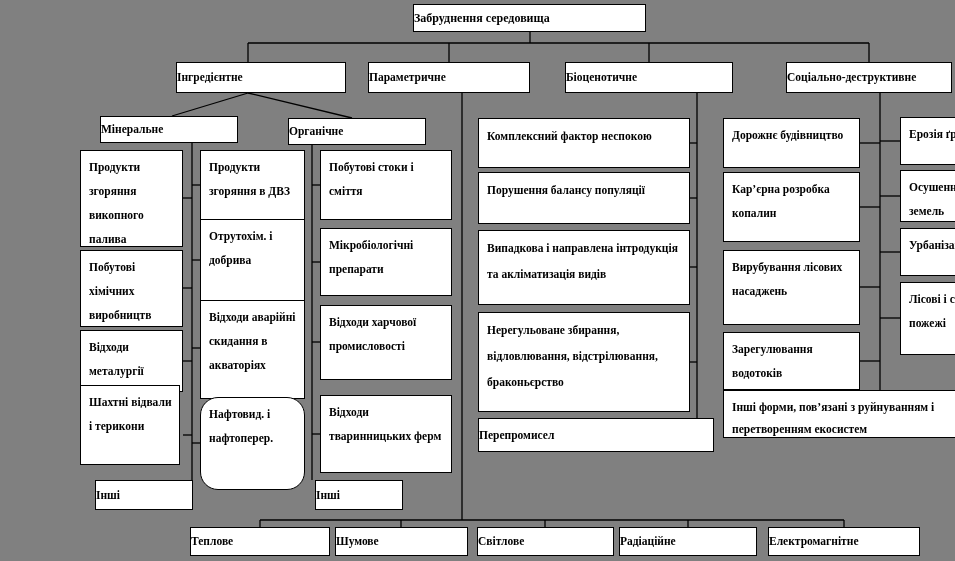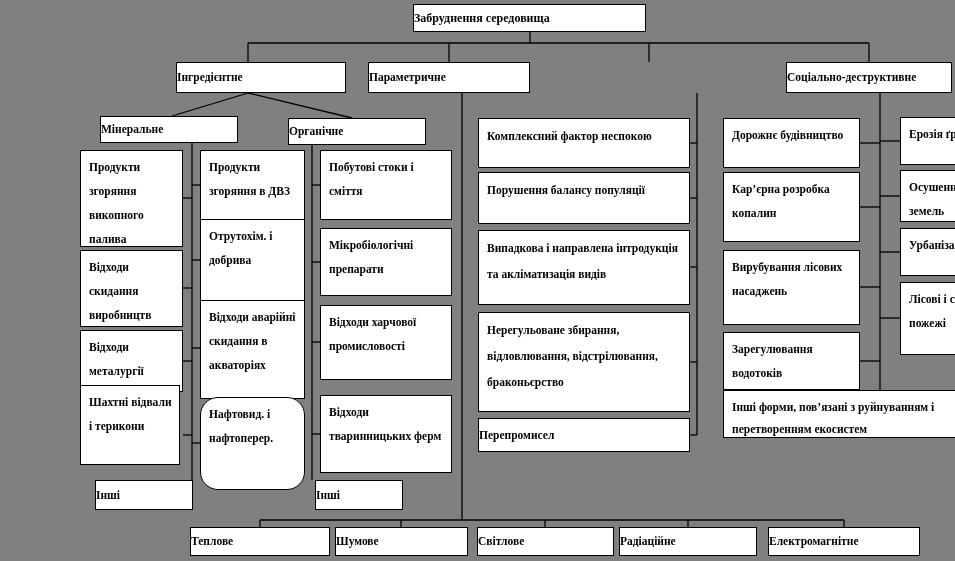--- a/index.html
+++ b/index.html
@@ -85,47 +85,48 @@
       <line x1="880" y1="196" x2="900" y2="196"></line>
       <line x1="880" y1="252" x2="900" y2="252"></line>
       <line x1="880" y1="318" x2="900" y2="318"></line>
     </g>
   </svg>
 
   <div class="box center title" style="left:413px;top:4px;width:233px;height:28px;">Забруднення середовища</div>
 
   <div class="box center" style="left:163px;top:62px;width:170px;height:31px;margin-left:13px;">Інгредієнтне</div>
   <div class="box center" style="left:368px;top:62px;width:162px;height:31px;">Параметричне</div>
+  <div class="box center" style="left:565px;top:62px;width:168px;height:31px;">Біоценотичне</div>
   <div class="box center" style="left:786px;top:62px;width:166px;height:31px;">Соціально-деструктивне</div>
 
   <div class="box center" style="left:100px;top:116px;width:138px;height:27px;">Мінеральне</div>
   <div class="box" style="left:80px;top:150px;width:103px;height:97px;">Продукти згоряння викопного палива</div>
 
   <div class="box center" style="left:288px;top:118px;width:138px;height:27px;">Органічне</div>
-  <div class="box" style="left:80px;top:250px;width:103px;height:77px;">Відходи скидання виробництв</div>
+  <div class="box" style="left:80px;top:250px;width:103px;height:77px;">Побутові хімічних виробництв</div>
   <div class="box" style="left:80px;top:330px;width:103px;height:62px;">Відходи металургії</div>
   <div class="box" style="left:80px;top:385px;width:100px;height:80px;">Шахтні відвали і терикони</div>
   <div class="box center" style="left:95px;top:480px;width:98px;height:30px;">Інші</div>
 
   <div class="box" style="left:200px;top:150px;width:105px;height:70px;">Продукти згоряння в ДВЗ</div>
   <div class="box" style="left:200px;top:218.5px;width:105px;height:83px;">Отрутохім. і добрива</div>
   <div class="box" style="left:200px;top:300px;width:105px;height:98.5px;">Відходи аварійні скидання в акваторіях</div>
   <div class="box" style="left:200px;top:397px;width:105px;height:93px;border-radius:18px;">Нафтовид. і нафтоперер.</div>
 
   <div class="box" style="left:320px;top:150px;width:132px;height:70px;">Побутові стоки і сміття</div>
   <div class="box" style="left:320px;top:228px;width:132px;height:68px;">Мікробіологічні препарати</div>
   <div class="box" style="left:320px;top:305px;width:132px;height:75px;">Відходи харчової промисловості</div>
   <div class="box" style="left:320px;top:395px;width:132px;height:78px;">Відходи тваринницьких ферм</div>
   <div class="box center" style="left:315px;top:480px;width:88px;height:30px;">Інші</div>
 
   <div class="box lh26" style="left:478px;top:118px;width:212px;height:50px;">Комплексний фактор неспокою</div>
   <div class="box lh26" style="left:478px;top:172px;width:212px;height:52px;">Порушення балансу популяції</div>
   <div class="box lh26" style="left:478px;top:230px;width:212px;height:75px;">Випадкова і направлена інтродукція та акліматизація видів</div>
   <div class="box lh26" style="left:478px;top:312px;width:212px;height:100px;">Нерегульоване збирання, відловлювання, відстрілювання, браконьєрство</div>
-  <div class="box center" style="left:478px;top:418px;width:212px;height:34px;">Перепромисел</div>
+  <div class="box center" style="left:478px;top:418px;width:236px;height:34px;">Перепромисел</div>
 
   <div class="box" style="left:723px;top:118px;width:137px;height:50px;">Дорожнє будівництво</div>
   <div class="box" style="left:723px;top:172px;width:137px;height:70px;">Кар’єрна розробка копалин</div>
   <div class="box" style="left:723px;top:250px;width:137px;height:75px;">Вирубування лісових насаджень</div>
   <div class="box" style="left:723px;top:332px;width:137px;height:58px;">Зарегулювання водотоків</div>
 
   <div class="box lh22" style="left:723px;top:390px;width:245px;height:48px;">Інші форми, пов’язані з руйнуванням і перетворенням екосистем</div>
 
   <div class="box" style="left:900px;top:117px;width:100px;height:48px;">Ерозія ґрунтів</div>
   <div class="box" style="left:900px;top:170px;width:100px;height:52px;">Осушення земель</div>

